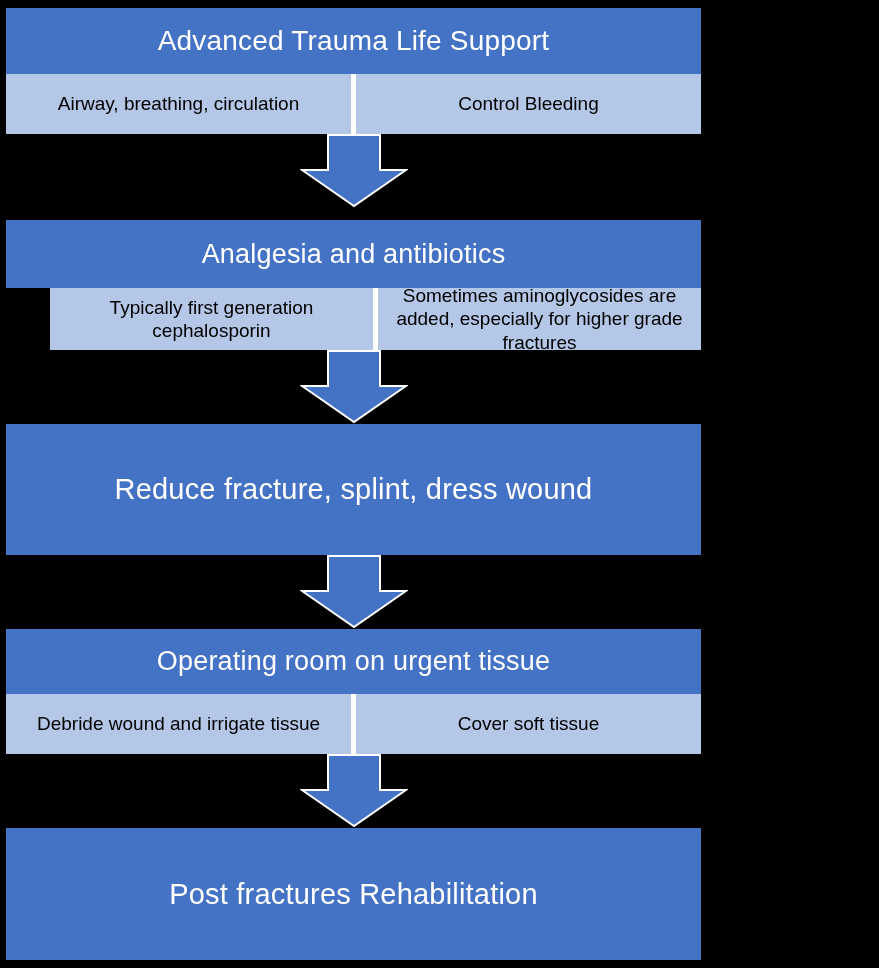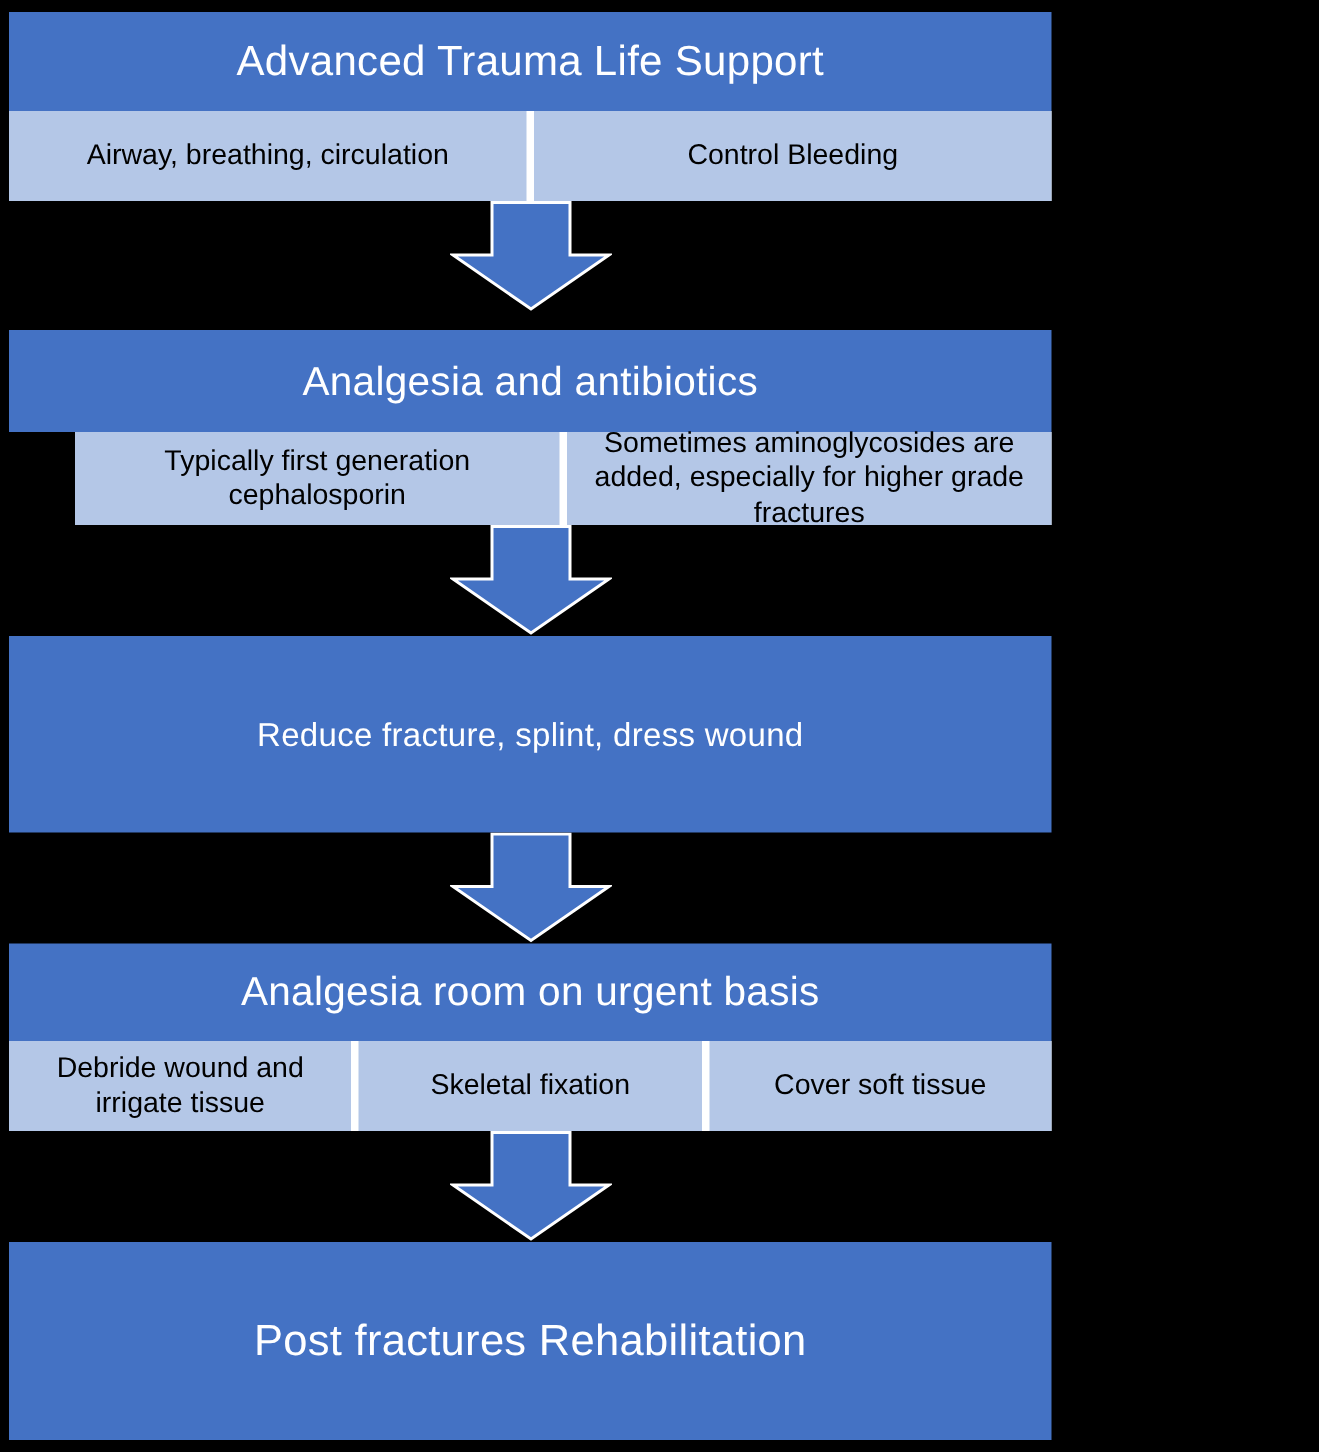--- a/index.html
+++ b/index.html
@@ -48,21 +48,21 @@
   .arrow-zone {
     height: 77px;
     display: flex;
     align-items: center;
     justify-content: center;
   }
   .s1 .step-title { height: 66px; font-size: 28px; }
   .s1 .row        { height: 60px; }
   .s2 .step-title { height: 68px; font-size: 27px; margin-top: 12px; }
   .s2 .row        { height: 62px; margin-left: 44px; }
-  .s3 .step-title { height: 131px; font-size: 22px; }
+  .s3 .step-title { height: 131px; font-size: 29px; }
   .s4 .step-title { height: 65px; font-size: 27px; }
   .s4 .row        { height: 60px; }
   .s5 .step-title { height: 132px; font-size: 29px; }
   .arrow-svg { display: block; }
 </style>
 </head>
 <body>
 
 <div class="page">
 
@@ -98,24 +98,23 @@
     <div class="step-title">Reduce fracture, splint, dress wound</div>
   </section>
 
   <div class="arrow-zone">
     <svg class="arrow-svg" width="108" height="74" viewBox="0 0 108 74" aria-hidden="true">
       <polygon points="28,1 80,1 80,36 106,36 54,72 2,36 28,36" fill="#4472C4" stroke="#FFFFFF" stroke-width="2" stroke-linejoin="miter"></polygon>
     </svg>
   </div>
 
   <section class="step s4">
-    <div class="step-title">Analgesia room on urgent basis</div>
+    <div class="step-title">Operating room on urgent tissue</div>
     <div class="row">
       <div class="cell">Debride wound and irrigate tissue</div>
-      <div class="cell">Skeletal fixation</div>
       <div class="cell">Cover soft tissue</div>
     </div>
   </section>
 
   <div class="arrow-zone">
     <svg class="arrow-svg" width="108" height="74" viewBox="0 0 108 74" aria-hidden="true">
       <polygon points="28,1 80,1 80,36 106,36 54,72 2,36 28,36" fill="#4472C4" stroke="#FFFFFF" stroke-width="2" stroke-linejoin="miter"></polygon>
     </svg>
   </div>
 

